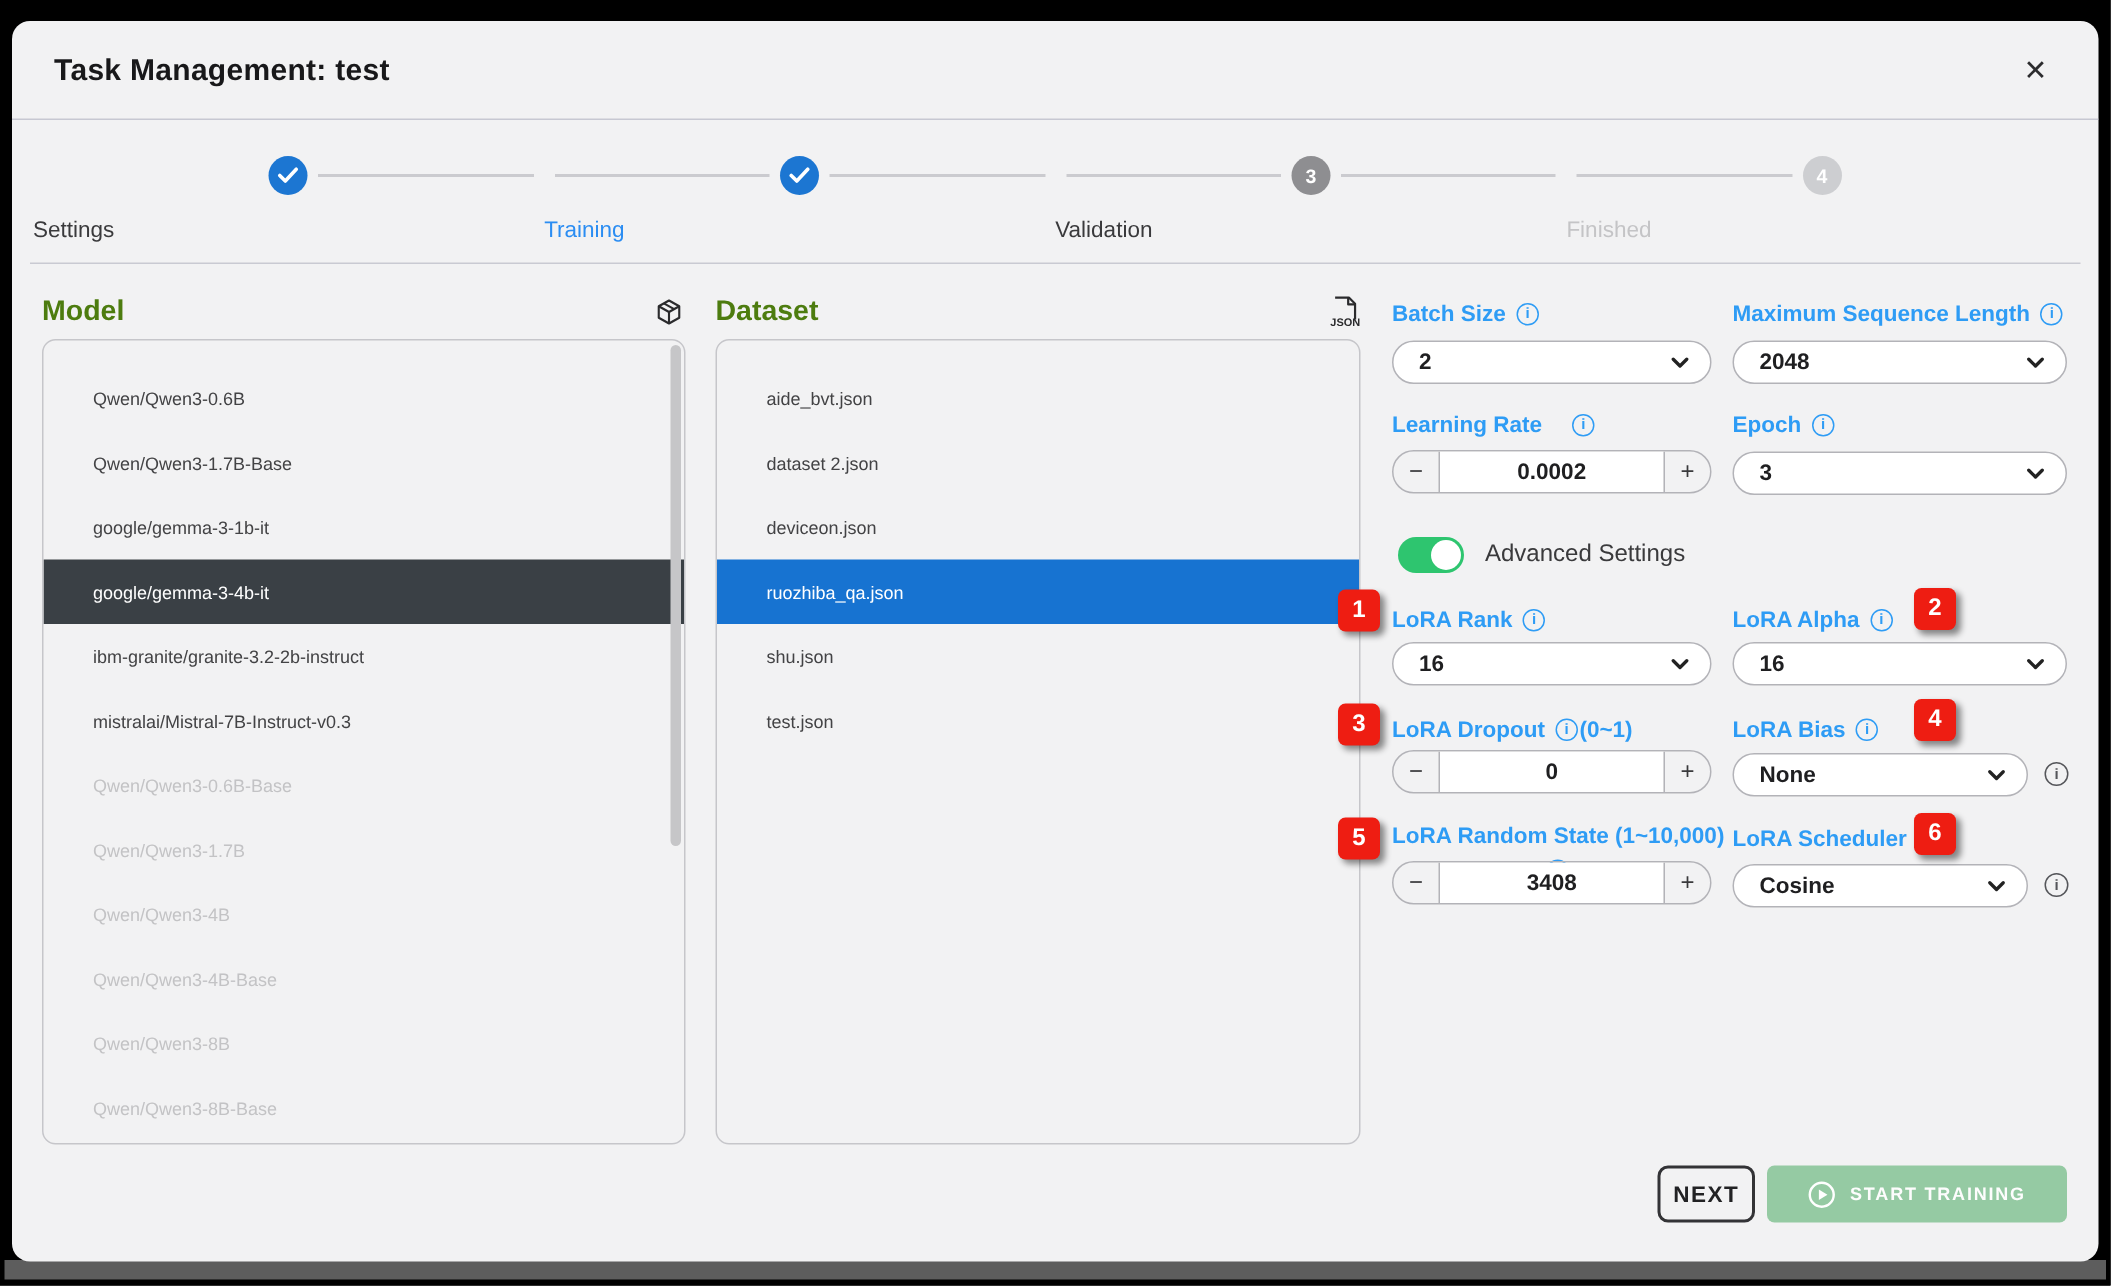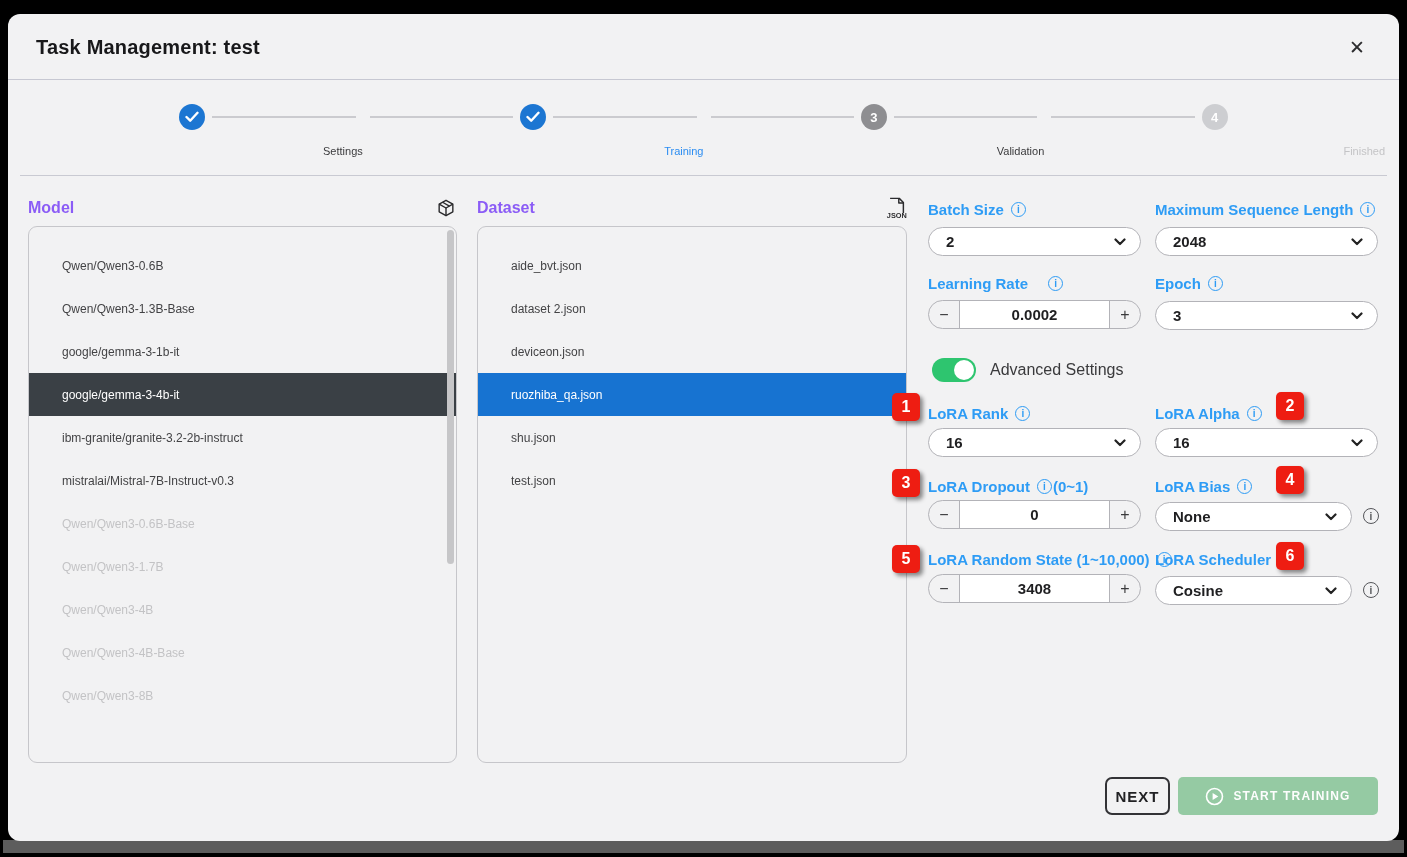--- a/index.html
+++ b/index.html
@@ -18,29 +18,29 @@
   .stepper { position:relative; display:flex; height:96px; padding:0 14px; }
   .stepper::after { content:''; position:absolute; left:12px; right:12px; bottom:0; height:1px; background:#c9cad2; }
   .step { flex:1; display:flex; flex-direction:column; align-items:stretch; padding-top:24px; }
   .step-row { display:flex; align-items:center; height:26px; }
   .sline { flex:1; height:2px; background:#cbcbcf; margin:0 7px; }
   .sline.hidden { visibility:hidden; }
   .scircle { width:26px; height:26px; border-radius:50%; display:flex; align-items:center; justify-content:center; color:#fff; font-size:13px; font-weight:700; flex:0 0 26px; }
   .step.complete .scircle, .step.active .scircle { background:#1c76d2; }
   .step.upcoming .scircle { background:#8e8e91; }
   .step.disabled .scircle { background:#cdced1; }
-  .step-label { text-align:right; margin-top:15px; font-size:11px; color:#3a3a3c; }
+  .step-label { text-align:left; margin-top:15px; font-size:15px; color:#3a3a3c; }
   .step.active .step-label { color:#2b8df2; }
   .step.disabled .step-label { color:#c4c4c6; }
 
   
   .content { position:absolute; left:0; top:163px; right:0; bottom:0; }
 
   .col-head { position:absolute; height:22px; display:flex; align-items:center; justify-content:space-between; }
-  .col-label { font-size:16px; font-weight:700; color:#8b5cf6; }
+  .col-label { font-size:19px; font-weight:700; color:#4d7c0f; }
   .col-icon { width:22px; height:22px; display:flex; align-items:center; justify-content:center; }
 
   .panel { position:absolute; width:429px; height:537px; border:1px solid #c6c6ca; border-radius:9px; overflow:hidden; padding-top:17px; }
   .list-item { height:43px; display:flex; align-items:center; padding-left:33px; font-size:12px; color:#434345; white-space:nowrap; cursor:pointer; }
   .list-item.disabled { color:#c3c3c5; cursor:default; }
   .list-item.selected-dark { background:#3a4045; color:#fff; }
   .list-item.selected-blue { background:#1773d1; color:#fff; }
   .scroll-thumb { position:absolute; right:2px; top:3px; width:7px; height:334px; background:#c6c6c8; border-radius:4px; }
 
   
@@ -136,30 +136,31 @@
             <path d="M12 2.8l8.2 4.6v9.2L12 21.2 3.8 16.6V7.4L12 2.8z"></path>
             <path d="M3.8 7.4L12 12l8.2-4.6"></path>
             <path d="M12 12v9.2"></path>
             <path d="M7.9 5.1l8.2 4.6"></path>
           </svg>
         </span>
       </div>
       <div class="panel" style="left:20px; top:49px;">
         <div class="scroll-thumb"></div>
       <div class="list-item">Qwen/Qwen3-0.6B</div>
-          <div class="list-item">Qwen/Qwen3-1.3B-Base</div>
+          <div class="list-item">Qwen/Qwen3-1.7B-Base</div>
           <div class="list-item">google/gemma-3-1b-it</div>
           <div class="list-item selected-dark">google/gemma-3-4b-it</div>
           <div class="list-item">ibm-granite/granite-3.2-2b-instruct</div>
           <div class="list-item">mistralai/Mistral-7B-Instruct-v0.3</div>
           <div class="list-item disabled">Qwen/Qwen3-0.6B-Base</div>
           <div class="list-item disabled">Qwen/Qwen3-1.7B</div>
           <div class="list-item disabled">Qwen/Qwen3-4B</div>
           <div class="list-item disabled">Qwen/Qwen3-4B-Base</div>
           <div class="list-item disabled">Qwen/Qwen3-8B</div>
+          <div class="list-item disabled">Qwen/Qwen3-8B-Base</div>
         </div>
 
       <div class="col-head" style="left:469px; top:20px; width:430px;">
         <span class="col-label">Dataset</span>
         <span class="col-icon">
           <svg width="21" height="22" viewBox="0 0 22 24">
             <path d="M4 1.5h10l4.5 4.5v11.5" fill="none" stroke="#2b2b2d" stroke-width="1.6" stroke-linejoin="round"></path>
             <path d="M13.5 1.5v5h5" fill="none" stroke="#2b2b2d" stroke-width="1.6" stroke-linejoin="round"></path>
             <text x="0.5" y="22.5" font-size="8" font-weight="bold" fill="#2b2b2d" font-family="Liberation Sans, sans-serif">JSON</text>
           </svg>
@@ -262,21 +263,21 @@
         <span class="info-i">i</span>
       </div>
       <div class="select" style="left:1147px; top:325px; width:197px;">
         <span class="select-value">None</span>
         <svg class="chevron" viewBox="0 0 12 8" fill="none" stroke="#222" stroke-width="2.2" stroke-linecap="round" stroke-linejoin="round">
             <polyline points="1.5,1.5 6,6 10.5,1.5"></polyline>
           </svg>
       </div>
       <span class="info-i gray" style="left:1355px; top:331px;">i</span>
 
-      <div class="field-label" style="left:920px; top:372px;">
+      <div class="field-label" style="left:920px; top:372px;flex-direction:column;">
         <span>LoRA Random State (1~10,000)</span>
         <span class="info-i">i</span>
       </div>
       <div class="numstep" style="left:920px; top:397px; width:213px;">
         <button class="zone minus">−</button>
         <div class="numvalue">3408</div>
         <button class="zone plus">+</button>
       </div>
 
       <div class="field-label" style="left:1147px; top:372px;">

